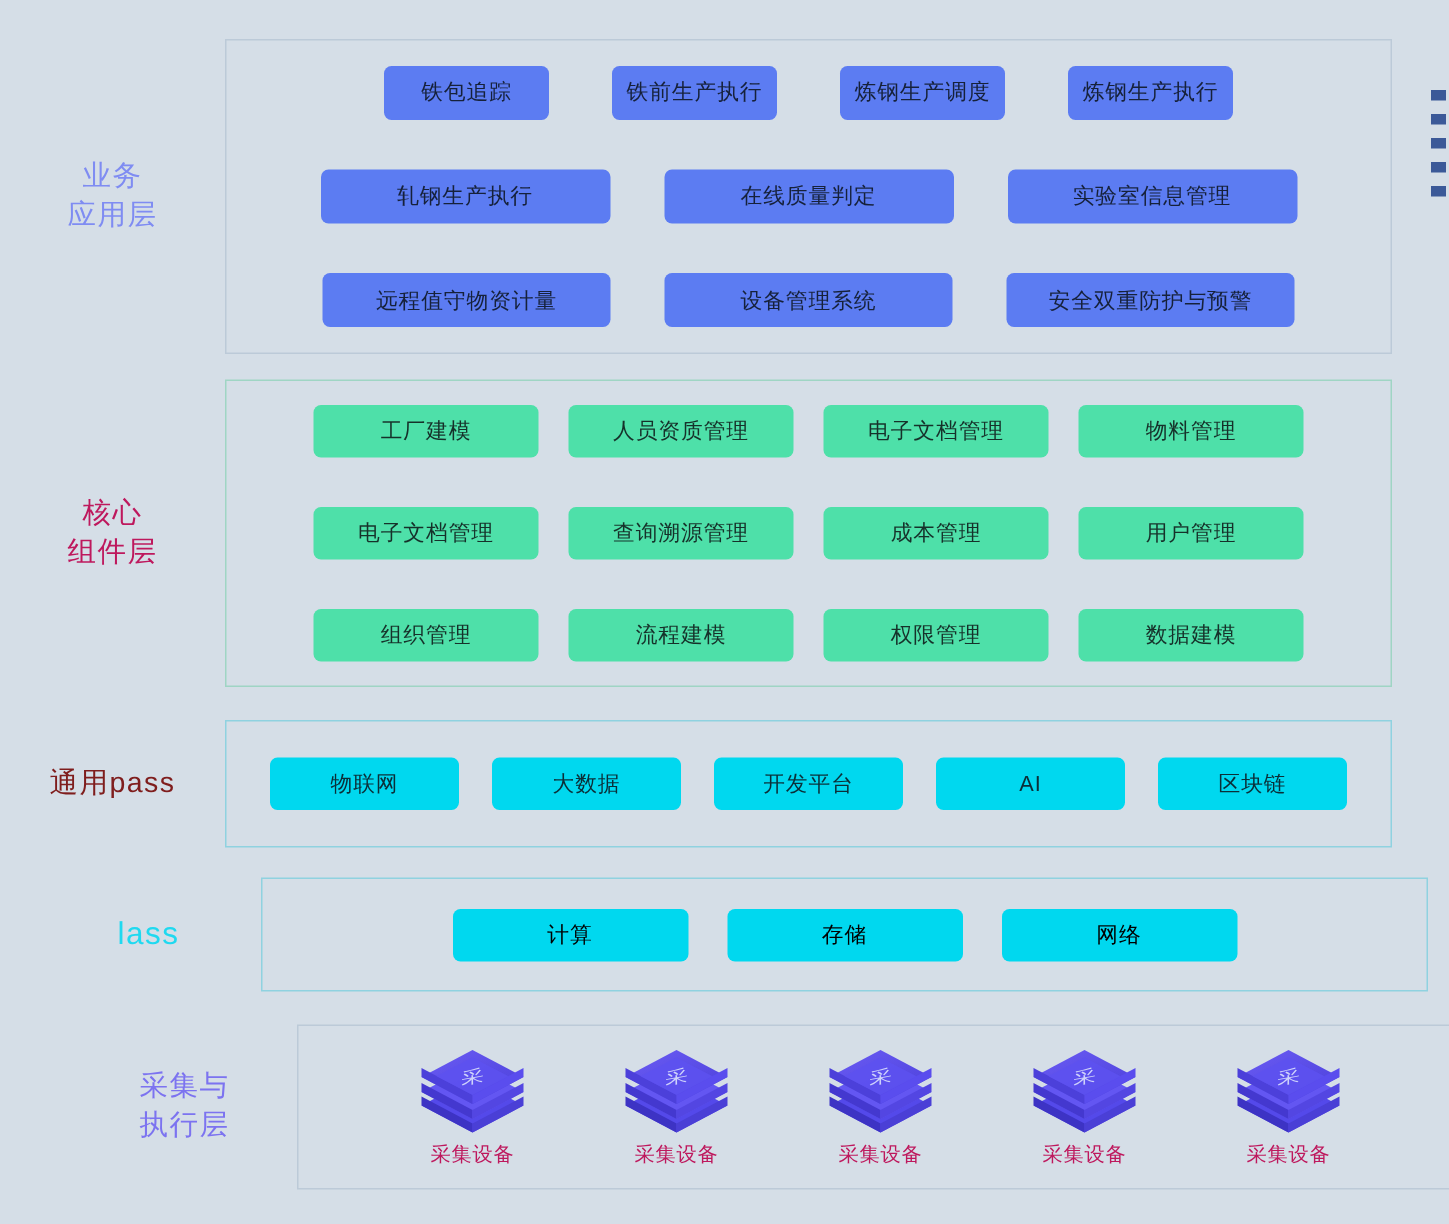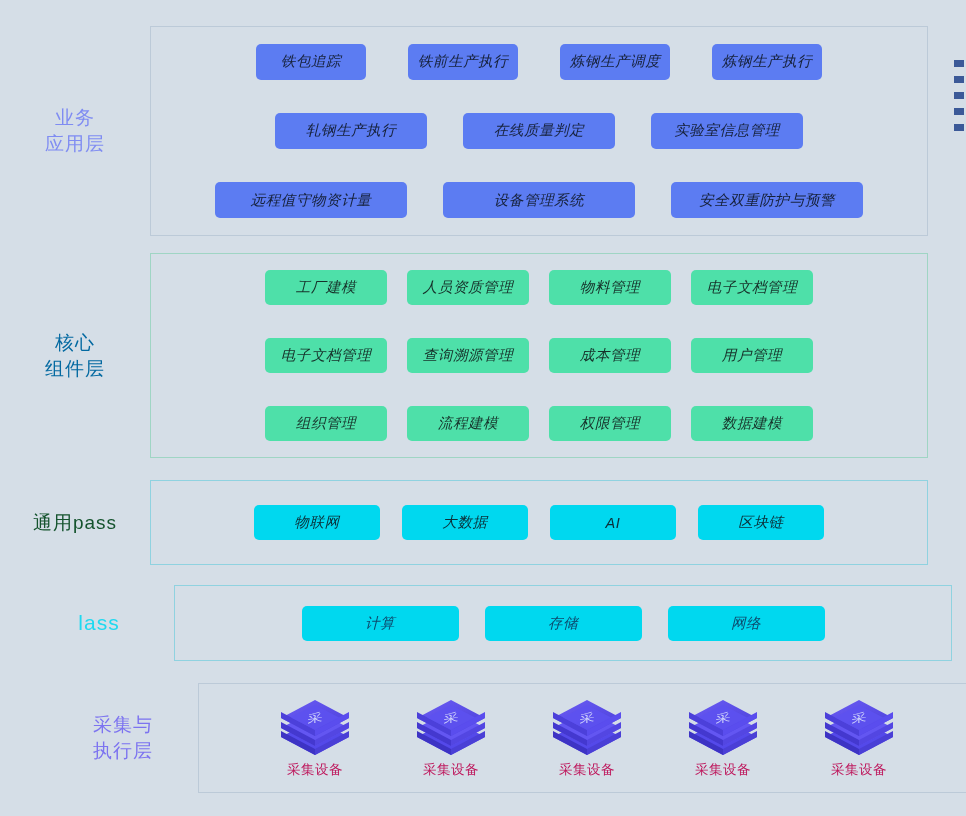--- a/index.html
+++ b/index.html
@@ -62,60 +62,59 @@
     box-sizing: border-box;
     display: flex;
     align-items: center;
     justify-content: center;
     border-radius: 5px;
     font-size: 14.5px;
     letter-spacing: 0.6px;
     color: #1d2a3a;
     white-space: nowrap;
     user-select: none;
-    font-style: italic;
   }
 
   
   #layer-business { top: 26px; height: 210px; }
   #layer-business .layer-label { color: #7f8cf2; }
   #layer-business .layer-panel {
     height: 210px;
     border-color: #bccad8;
     padding: 0;
   }
   #layer-business .panel-row { height: 70px; }
   #layer-business .pill {
     background: #5c7cf2;
     height: 36px;
     color: #16213a;
   }
   #layer-business .row-0 .pill { width: 110px; margin: 0 21px; }
-  #layer-business .row-1 .pill { width: 152px; margin: 0 18px; }
+  #layer-business .row-1 .pill { width: 193px; margin: 0 18px; }
   #layer-business .row-2 .pill { width: 192px; margin: 0 18px; }
 
   
   #layer-core { top: 253px; height: 205px; }
-  #layer-core .layer-label { color: #0369a1; font-family: Liberation Serif, serif; }
+  #layer-core .layer-label { color: #be185d; font-family: Liberation Serif, serif; }
   #layer-core .layer-panel {
     height: 205px;
     border-color: #9fd5c4;
   }
   #layer-core .panel-row { height: 68px; }
   #layer-core .pill {
     background: #4ee0a9;
     height: 35px;
-    width: 122px;
+    width: 150px;
     margin: 0 10px;
     color: #16312a;
   }
 
   
   #layer-pass { top: 480px; height: 85px; }
-  #layer-pass .layer-label { color: #14532d; }
+  #layer-pass .layer-label { color: #7f1d1d; }
   #layer-pass .layer-panel {
     height: 85px;
     border-color: #8fd2e0;
   }
   #layer-pass .panel-row { height: 85px; }
   #layer-pass .pill {
     background: #00d8ef;
     height: 35px;
     width: 126px;
     margin: 0 11px;
@@ -128,21 +127,21 @@
   #layer-iaas .layer-panel {
     height: 76px;
     border-color: #8fd2e0;
   }
   #layer-iaas .panel-row { height: 76px; }
   #layer-iaas .pill {
     background: #00d8ef;
     height: 35px;
     width: 157px;
     margin: 0 13px;
-    color: #0c4a6e;
+    color: #000000;
   }
 
   
   #layer-acq { top: 683px; height: 110px; padding-left: 48px; }
   #layer-acq .layer-label { color: #7c73f0; }
   #layer-acq .layer-panel {
     height: 110px;
     border-color: #bccad8;
   }
   #layer-acq .panel-row { height: 110px; }
@@ -211,22 +210,22 @@
     </div>
   </div>
 
   <div class="layer" id="layer-core">
     <div class="layer-label">核心
 组件层</div>
     <div class="layer-panel">
       <div class="panel-row row-0">
         <div class="pill">工厂建模</div>
         <div class="pill">人员资质管理</div>
+        <div class="pill">电子文档管理</div>
         <div class="pill">物料管理</div>
-        <div class="pill">电子文档管理</div>
       </div>
       <div class="panel-row row-1">
         <div class="pill">电子文档管理</div>
         <div class="pill">查询溯源管理</div>
         <div class="pill">成本管理</div>
         <div class="pill">用户管理</div>
       </div>
       <div class="panel-row row-2">
         <div class="pill">组织管理</div>
         <div class="pill">流程建模</div>
@@ -235,20 +234,21 @@
       </div>
     </div>
   </div>
 
   <div class="layer" id="layer-pass">
     <div class="layer-label">通用pass</div>
     <div class="layer-panel">
       <div class="panel-row row-0">
         <div class="pill">物联网</div>
         <div class="pill">大数据</div>
+        <div class="pill">开发平台</div>
         <div class="pill">AI</div>
         <div class="pill">区块链</div>
       </div>
     </div>
   </div>
 
   <div class="layer" id="layer-iaas">
     <div class="layer-label">lass</div>
     <div class="layer-panel">
       <div class="panel-row row-0">

